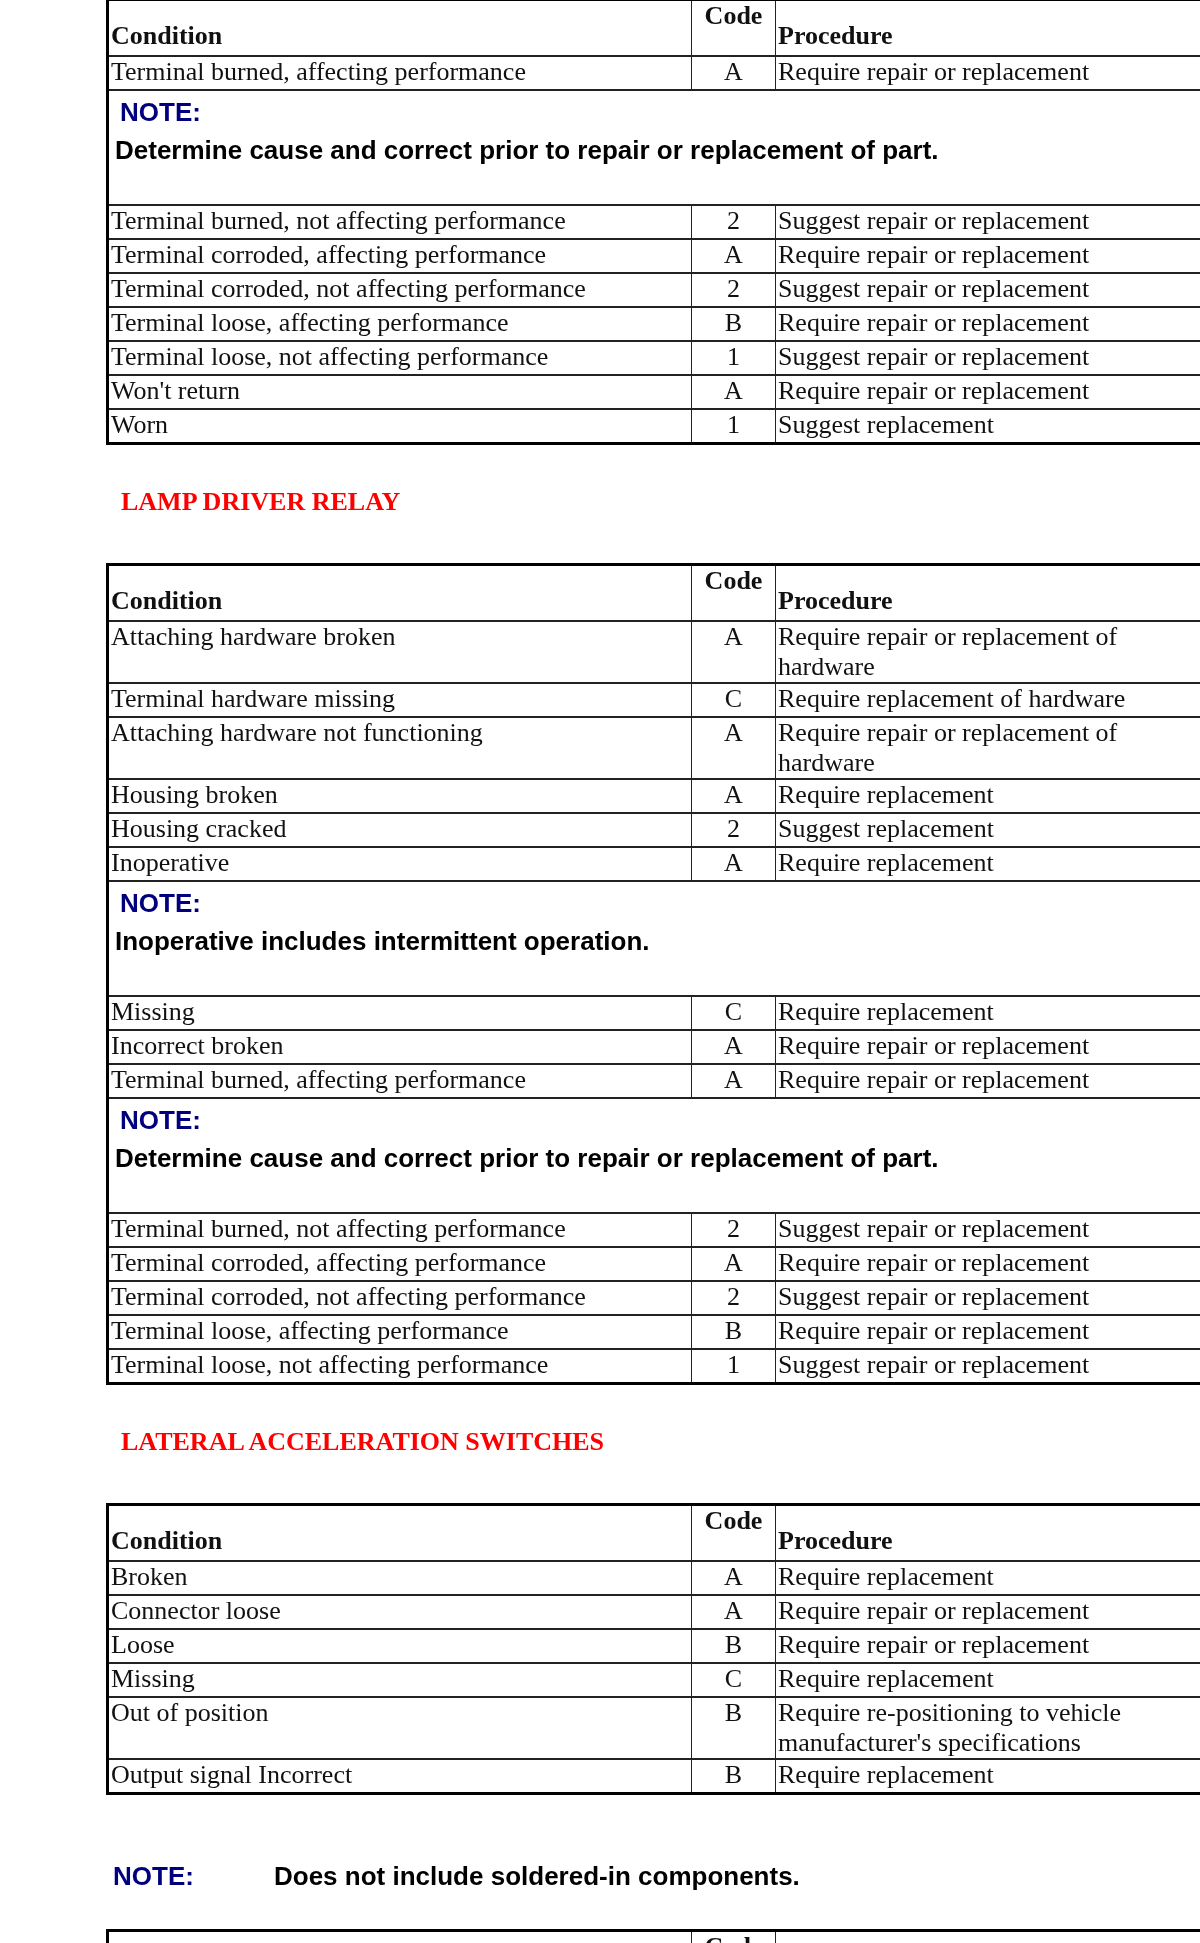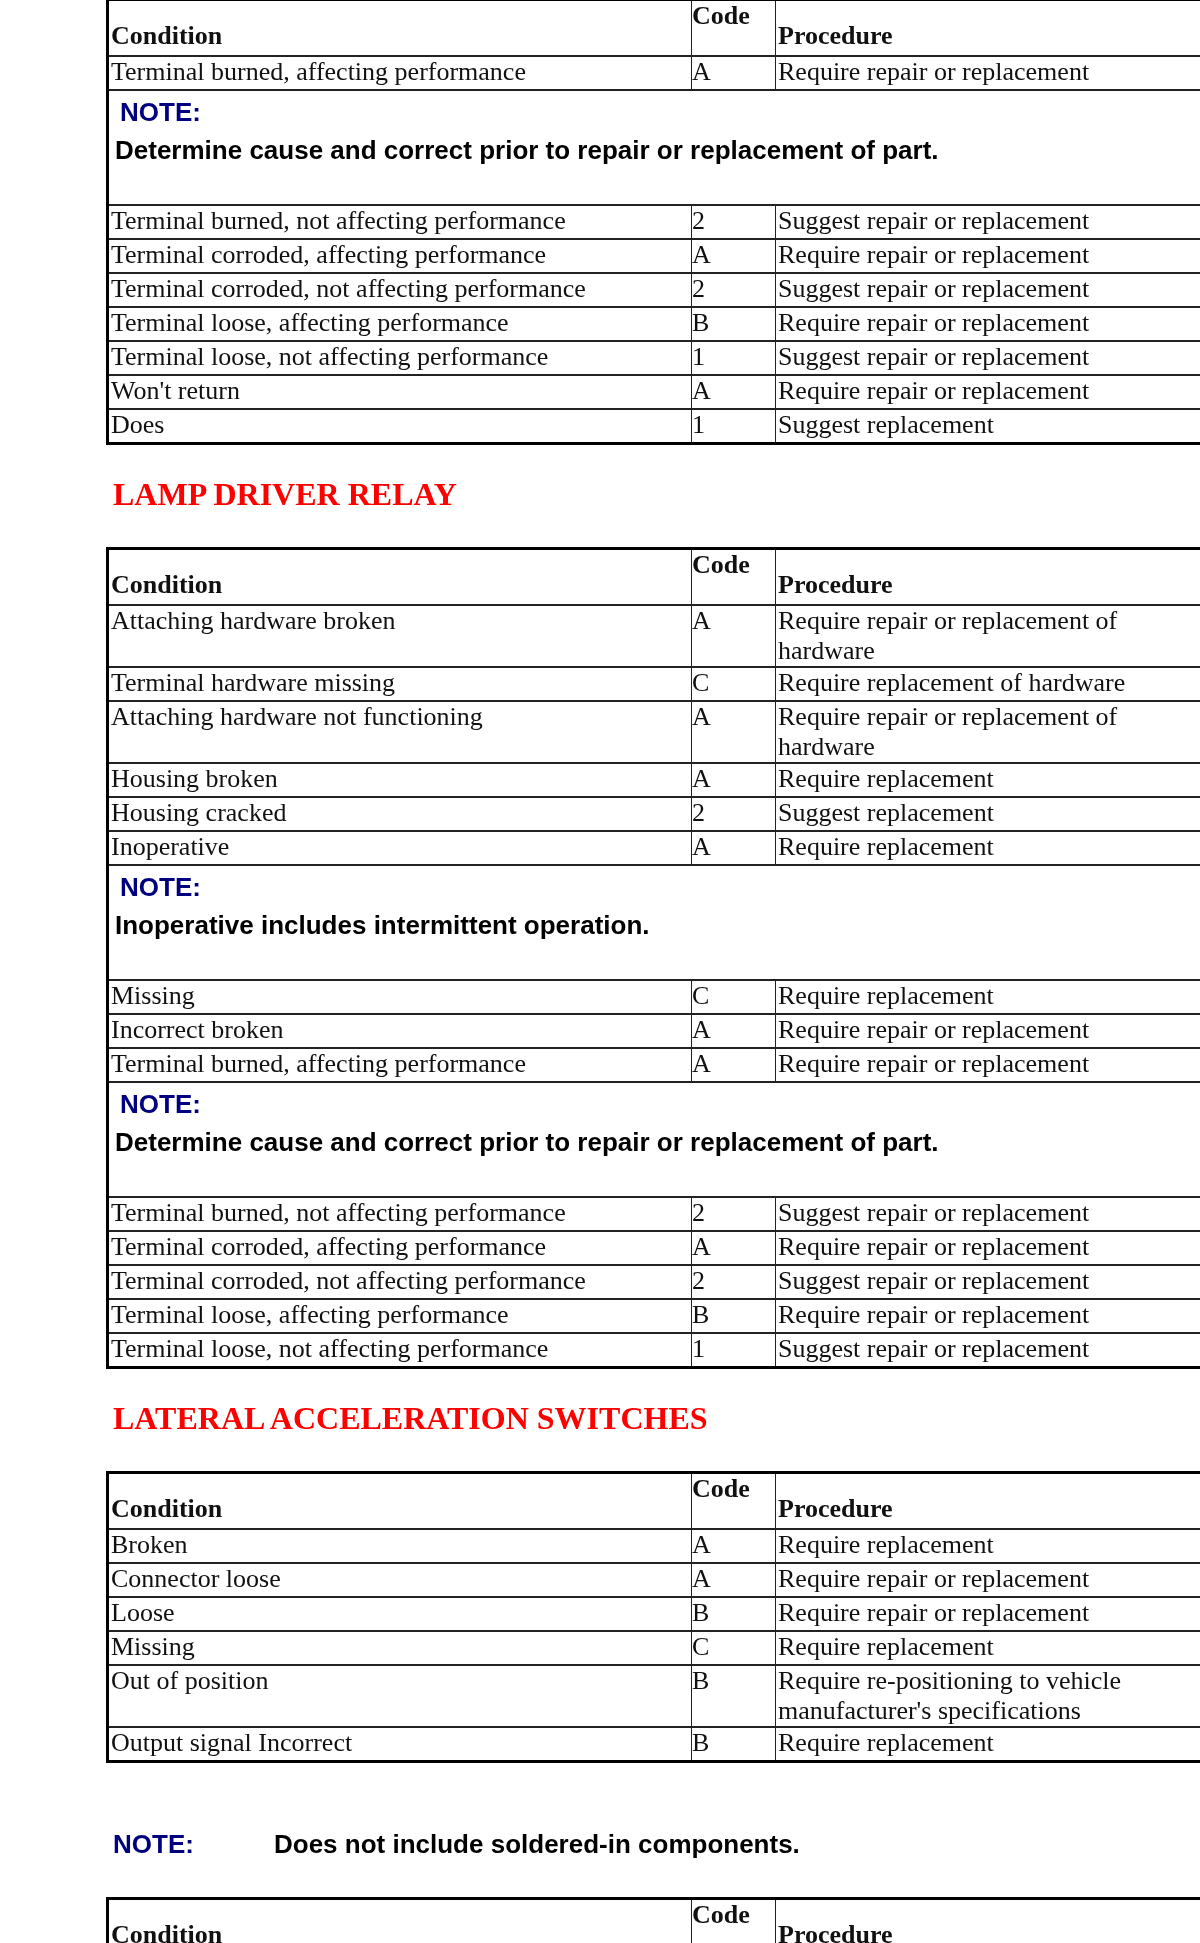--- a/index.html
+++ b/index.html
@@ -4,26 +4,26 @@
 <style>
   html, body { margin: 0; padding: 0; background: #ffffff; }
   body { width: 1200px; height: 1943px; overflow: hidden; position: relative; font-family: "Liberation Serif", "DejaVu Serif", serif; color: #111; }
   .page { position: absolute; left: 0; top: -2px; width: 1200px; }
   table.spec { border-collapse: collapse; margin-left: 106px; width: 1104px; table-layout: fixed; border-left: 3px solid #000; border-top: 3px solid #000; border-bottom: 3px solid #000; }
   table.spec col.c1 { width: 584px; }
   table.spec col.c2 { width: 84px; }
   table.spec col.c3 { width: 436px; }
   table.spec td, table.spec th { border-top: 2px solid #222; border-bottom: 2px solid #222; padding: 0 0 0 2px; font-size: 26px; line-height: 30px; vertical-align: top; text-align: left; height: 32px; }
   table.spec th { font-weight: bold; height: 34px; padding-top: 20px; }
-  table.spec td.code, table.spec th.code { border-left: 1.5px solid #222; border-right: 1.5px solid #222; padding: 0; }
+  table.spec td.code, table.spec th.code { text-align: center; border-left: 1.5px solid #222; border-right: 1.5px solid #222; padding: 0; }
   table.spec tr.note-row td { border-left: none; padding: 0; }
   .note { height: 113px; padding: 6px 0 0 0; box-sizing: border-box; font-family: "Liberation Sans", "DejaVu Sans", sans-serif; font-weight: bold; }
   .note-label { color: #00007f; font-size: 26px; line-height: 30px; margin-left: 11px; display: block; }
   .note-text { color: #000; font-size: 26px; line-height: 30px; margin-top: 8px; margin-left: 6px; display: block; }
-  .section-heading { color: #ff0000; font-weight: bold; font-size: 32px; margin: 8px; padding-left: 105px; line-height: 30px; font-family: "Liberation Serif", "DejaVu Serif", serif; }
+  .section-heading { color: #ff0000; font-weight: bold; font-size: 26px; margin: 16px; padding-left: 105px; line-height: 30px; font-family: "Liberation Serif", "DejaVu Serif", serif; }
   .standalone-note { font-family: "Liberation Sans", "DejaVu Sans", sans-serif; font-weight: bold; font-size: 26px; line-height: 30px; height: 30px; position: relative; }
   .standalone-note .lbl { color: #00007f; position: absolute; left: 113px; }
   .standalone-note .txt { color: #000; position: absolute; left: 274px; }
 </style>
 </head>
 <body>
 
 <div class="page">
 
   <table class="spec" id="t0">
@@ -79,21 +79,21 @@
           <td>Terminal loose, not affecting performance</td>
           <td class="code">1</td>
           <td>Suggest repair or replacement</td>
         </tr>
         <tr>
           <td>Won't return</td>
           <td class="code">A</td>
           <td>Require repair or replacement</td>
         </tr>
         <tr>
-          <td>Does</td>
+          <td>Worn</td>
           <td class="code">1</td>
           <td>Suggest replacement</td>
         </tr>
       </tbody>
   </table>
 
   <div style="height:26px"></div>
   <h2 class="section-heading">LAMP DRIVER RELAY</h2>
   <div style="height:30px"></div>
 

